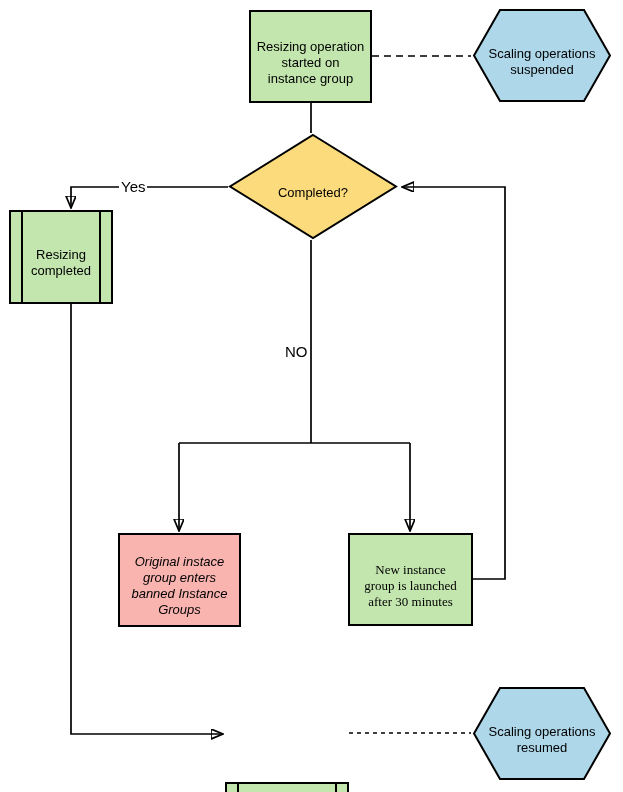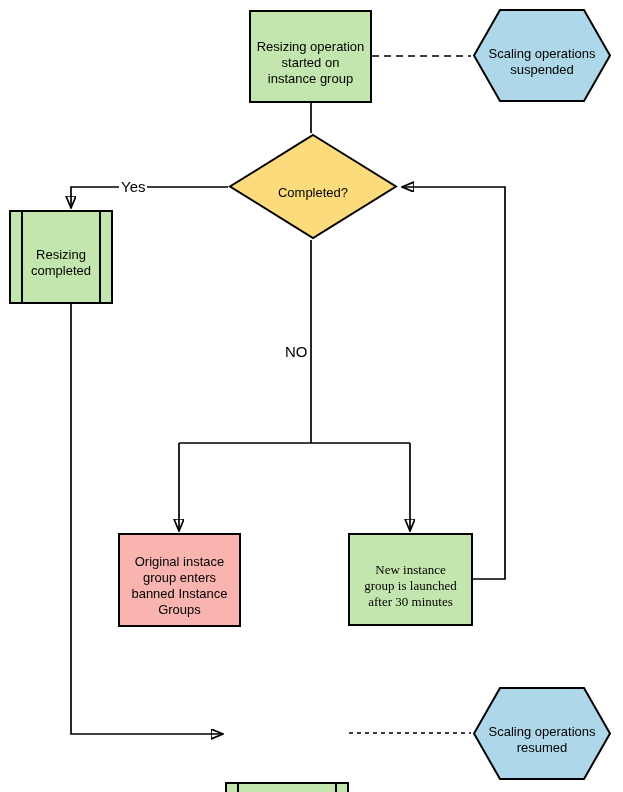--- a/index.html
+++ b/index.html
@@ -78,21 +78,21 @@
       <polygon points="85,2 168,53.5 85,105 2,53.5"></polygon>
     </svg>
     <span class="label">Completed?</span>
   </div>
 
   <div class="node rect green predef" style="left:9px; top:210px; width:104px; height:94px;">
     <span class="label">Resizing
 completed</span>
   </div>
 
-  <div class="node rect pink" style="left:118px; top:533px; width:123px; height:94px;">
+  <div class="node rect pink" style="left:118px; top:533px; width:123px; height:94px;font-style:italic;">
     <span class="label">Original instace
 group enters
 banned Instance
 Groups</span>
   </div>
 
   <div class="node rect green" style="left:348px; top:533px; width:125px; height:93px;font-family:Liberation Serif, serif;">
     <span class="label">New instance
 group is launched
 after 30 minutes</span>

